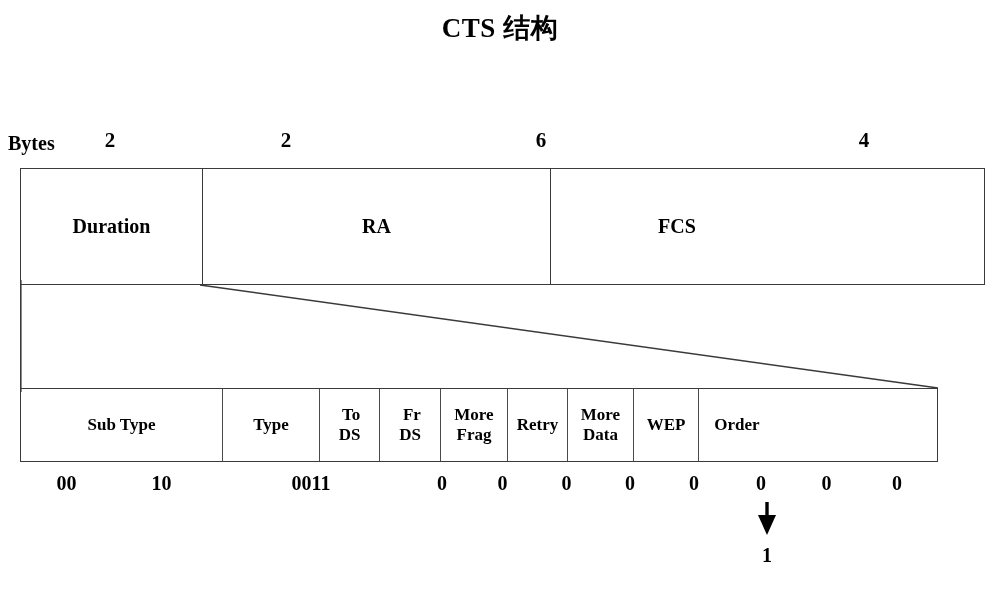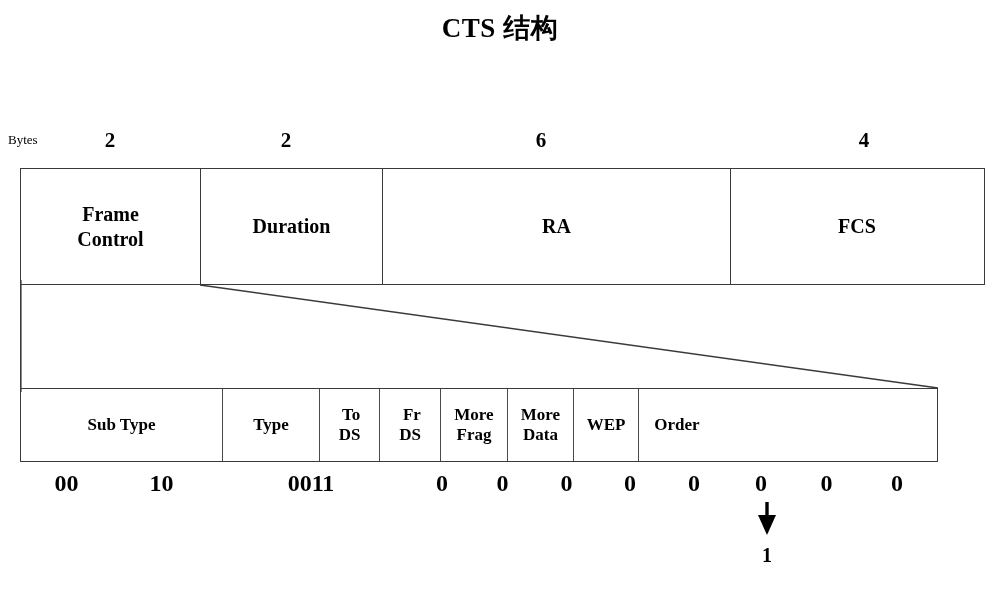--- a/index.html
+++ b/index.html
@@ -30,22 +30,22 @@
     font-size: 27px;
     font-weight: bold;
     letter-spacing: 0.5px;
   }
 
   
   #bytes-label {
     position: absolute;
     left: 8px;
     top: 132px;
-    font-size: 13px;
-    font-weight: normal;
+    font-size: 20px;
+    font-weight: bold;
   }
   .byte-count {
     position: absolute;
     top: 128px;
     font-size: 21px;
     font-weight: bold;
     text-align: center;
   }
 
   
@@ -116,21 +116,21 @@
     left: 20px;
     top: 468px;
     width: 918px;
     height: 30px;
     display: flex;
   }
   .value-cell {
     display: flex;
     align-items: center;
     justify-content: center;
-    font-size: 24px;
+    font-size: 20px;
     font-weight: bold;
   }
 
   
   #arrow-annotation {
     position: absolute;
     left: 735px;
     top: 502px;
     width: 64px;
     text-align: center;
@@ -155,24 +155,20 @@
 
   <div>
     <div id="bytes-label">Bytes</div>
     <div class="byte-count" style="left:80px;width:60px;">2</div>
     <div class="byte-count" style="left:256px;width:60px;">2</div>
     <div class="byte-count" style="left:511px;width:60px;">6</div>
     <div class="byte-count" style="left:834px;width:60px;">4</div>
   </div>
 
   <div id="main-table">
-    <div class="main-cell" style="width:180px;">
-      <span style="white-space:pre-line;">Frame
-Control</span>
-    </div>
     <div class="main-cell" style="width:182px;">
       <span>Duration</span>
     </div>
     <div class="main-cell" style="width:348px;">
       <span>RA</span>
     </div>
     <div class="main-cell" style="width:252px;">
       <span>FCS</span>
     </div>
   </div>
@@ -193,20 +189,23 @@
       <span style="white-space:pre-line;text-align:right;">To
 DS</span>
     </div>
     <div class="sub-cell" style="width:61px;">
       <span style="white-space:pre-line;text-align:right;">Fr
 DS</span>
     </div>
     <div class="sub-cell" style="width:67px;">
       <span style="white-space:pre-line;">More
 Frag</span>
+    </div>
+    <div class="sub-cell" style="width:60px;">
+      <span>Retry</span>
     </div>
     <div class="sub-cell" style="width:66px;">
       <span style="white-space:pre-line;">More
 Data</span>
     </div>
     <div class="sub-cell" style="width:65px;">
       <span>WEP</span>
     </div>
     <div class="sub-cell" style="width:76px;">
       <span>Order</span>

